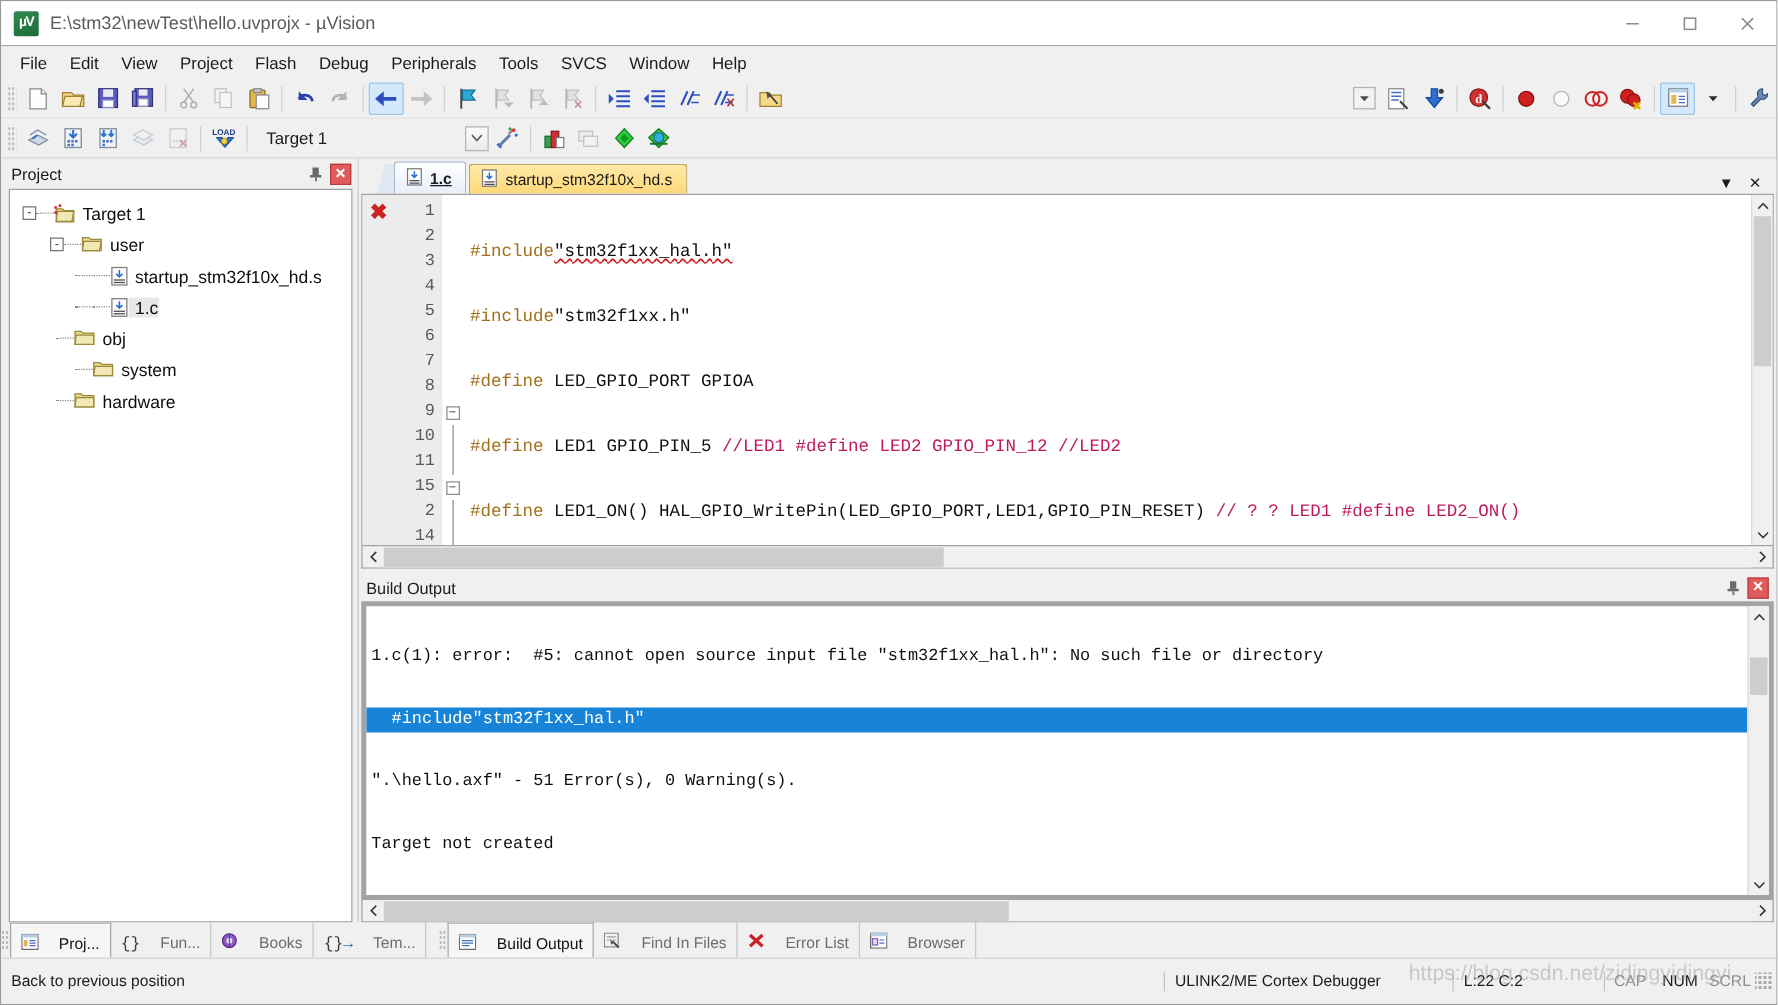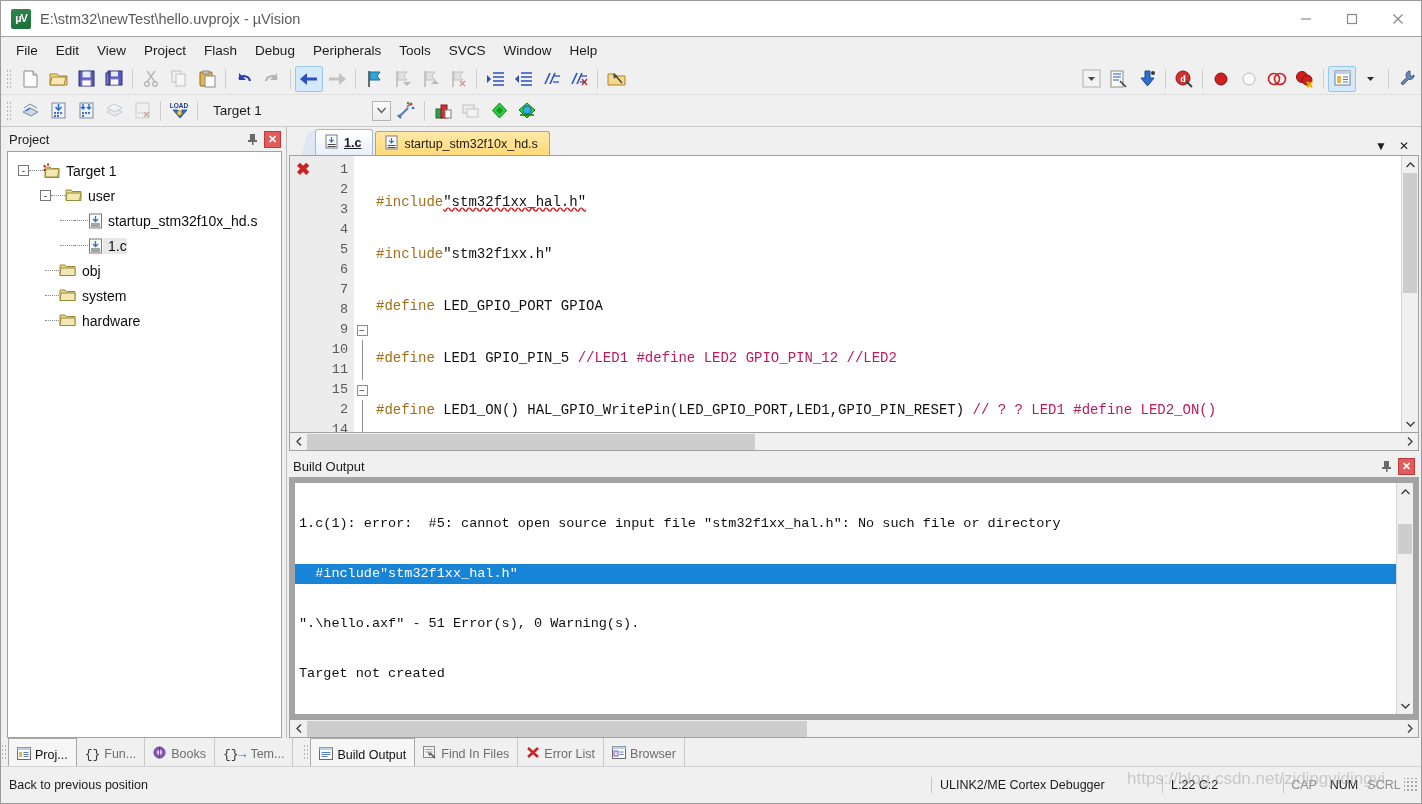--- a/index.html
+++ b/index.html
@@ -258,39 +258,39 @@
     background:#f0f0f0; padding-top:4px;
   }
   .build-head {
     height: 22px; min-height:22px; display:flex; align-items:center;
     padding-left: 6px;
   }
   .build-head .btitle { font-size:13px; color:#1b1b1b; }
   .build-head .bbtns { margin-left:auto; display:flex; align-items:center; gap:3px; padding-right:6px; }
   .build-body {
     flex:1; min-height:0; display:flex;
-    background:#ffffff; border:6px solid #a3a3a3;
+    background:#ffffff; border:4px solid #a3a3a3;
     margin: 0 2px; overflow:hidden;
   }
   .build-lines {
     flex:1; min-width:0;
     font-family:"Liberation Mono", monospace; font-size:13.5px; color:#101010;
     white-space:pre; overflow:hidden; padding-top:1px;
   }
   .build-lines .bl { height:20px; line-height:20px; padding-left:4px; }
   .build-lines .bl.sel { background:#1884d8; color:#ffffff; }
 
   
   .bottom-tabs {
     height: 28px; min-height:28px; display:flex; align-items:stretch;
     background:#f0f0f0;
   }
   .btabs-group { display:flex; align-items:stretch; }
   .btab {
-    display:flex; align-items:center; gap:4px;
+    display:flex; align-items:center; gap:16px;
     padding: 16px 8px; font-size:12.5px; color:#6d6d6d;
     border-right:1px solid #c8c8c8;
   }
   .btab.active {
     color:#101010; background:#f6f6f6;
     border:1px solid #a8a8a8; border-bottom-color:#f0f0f0;
     font-weight: normal;
   }
   .btabs-sep { width: 10px; }
   .group-grip {
@@ -837,21 +837,21 @@
           <div class="dots"></div>
           <div class="ico">
             <svg width="18" height="15" viewBox="0 0 18 15">
                 <path d="M1 2h5l1.5 1.5H16v9H1z" fill="#e8d98a" stroke="#9a8a3a"></path>
                 <path d="M2 5h14v7.5H1z" fill="#f2e8b4" stroke="#9a8a3a"></path>
               </svg>
           </div>
           <div class="tree-label">obj</div>
         </div>
 
-        <div class="tree-row" style="padding-left:37px;">
+        <div class="tree-row" style="padding-left:37px;margin-left:15px;">
           <div class="dots"></div>
           <div class="ico">
             <svg width="18" height="15" viewBox="0 0 18 15">
                 <path d="M1 2h5l1.5 1.5H16v9H1z" fill="#e8d98a" stroke="#9a8a3a"></path>
                 <path d="M2 5h14v7.5H1z" fill="#f2e8b4" stroke="#9a8a3a"></path>
               </svg>
           </div>
           <div class="tree-label">system</div>
         </div>
 

